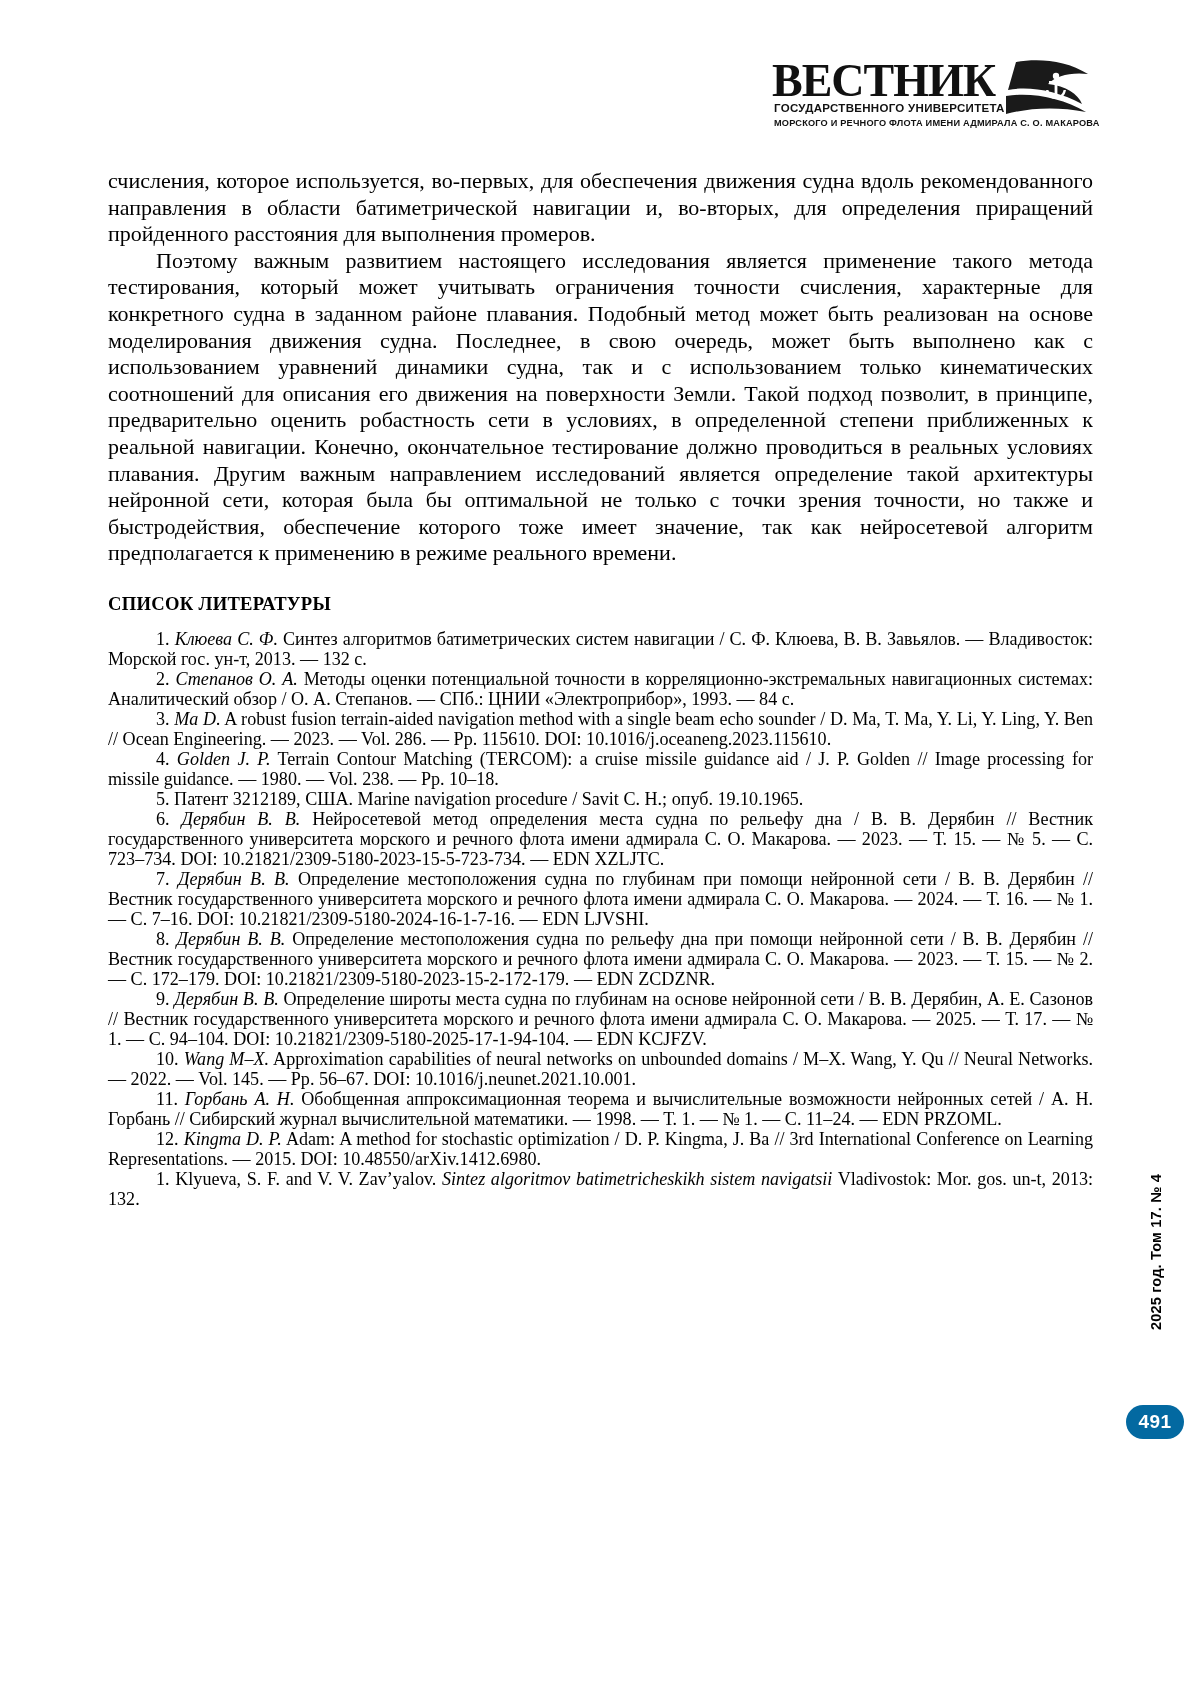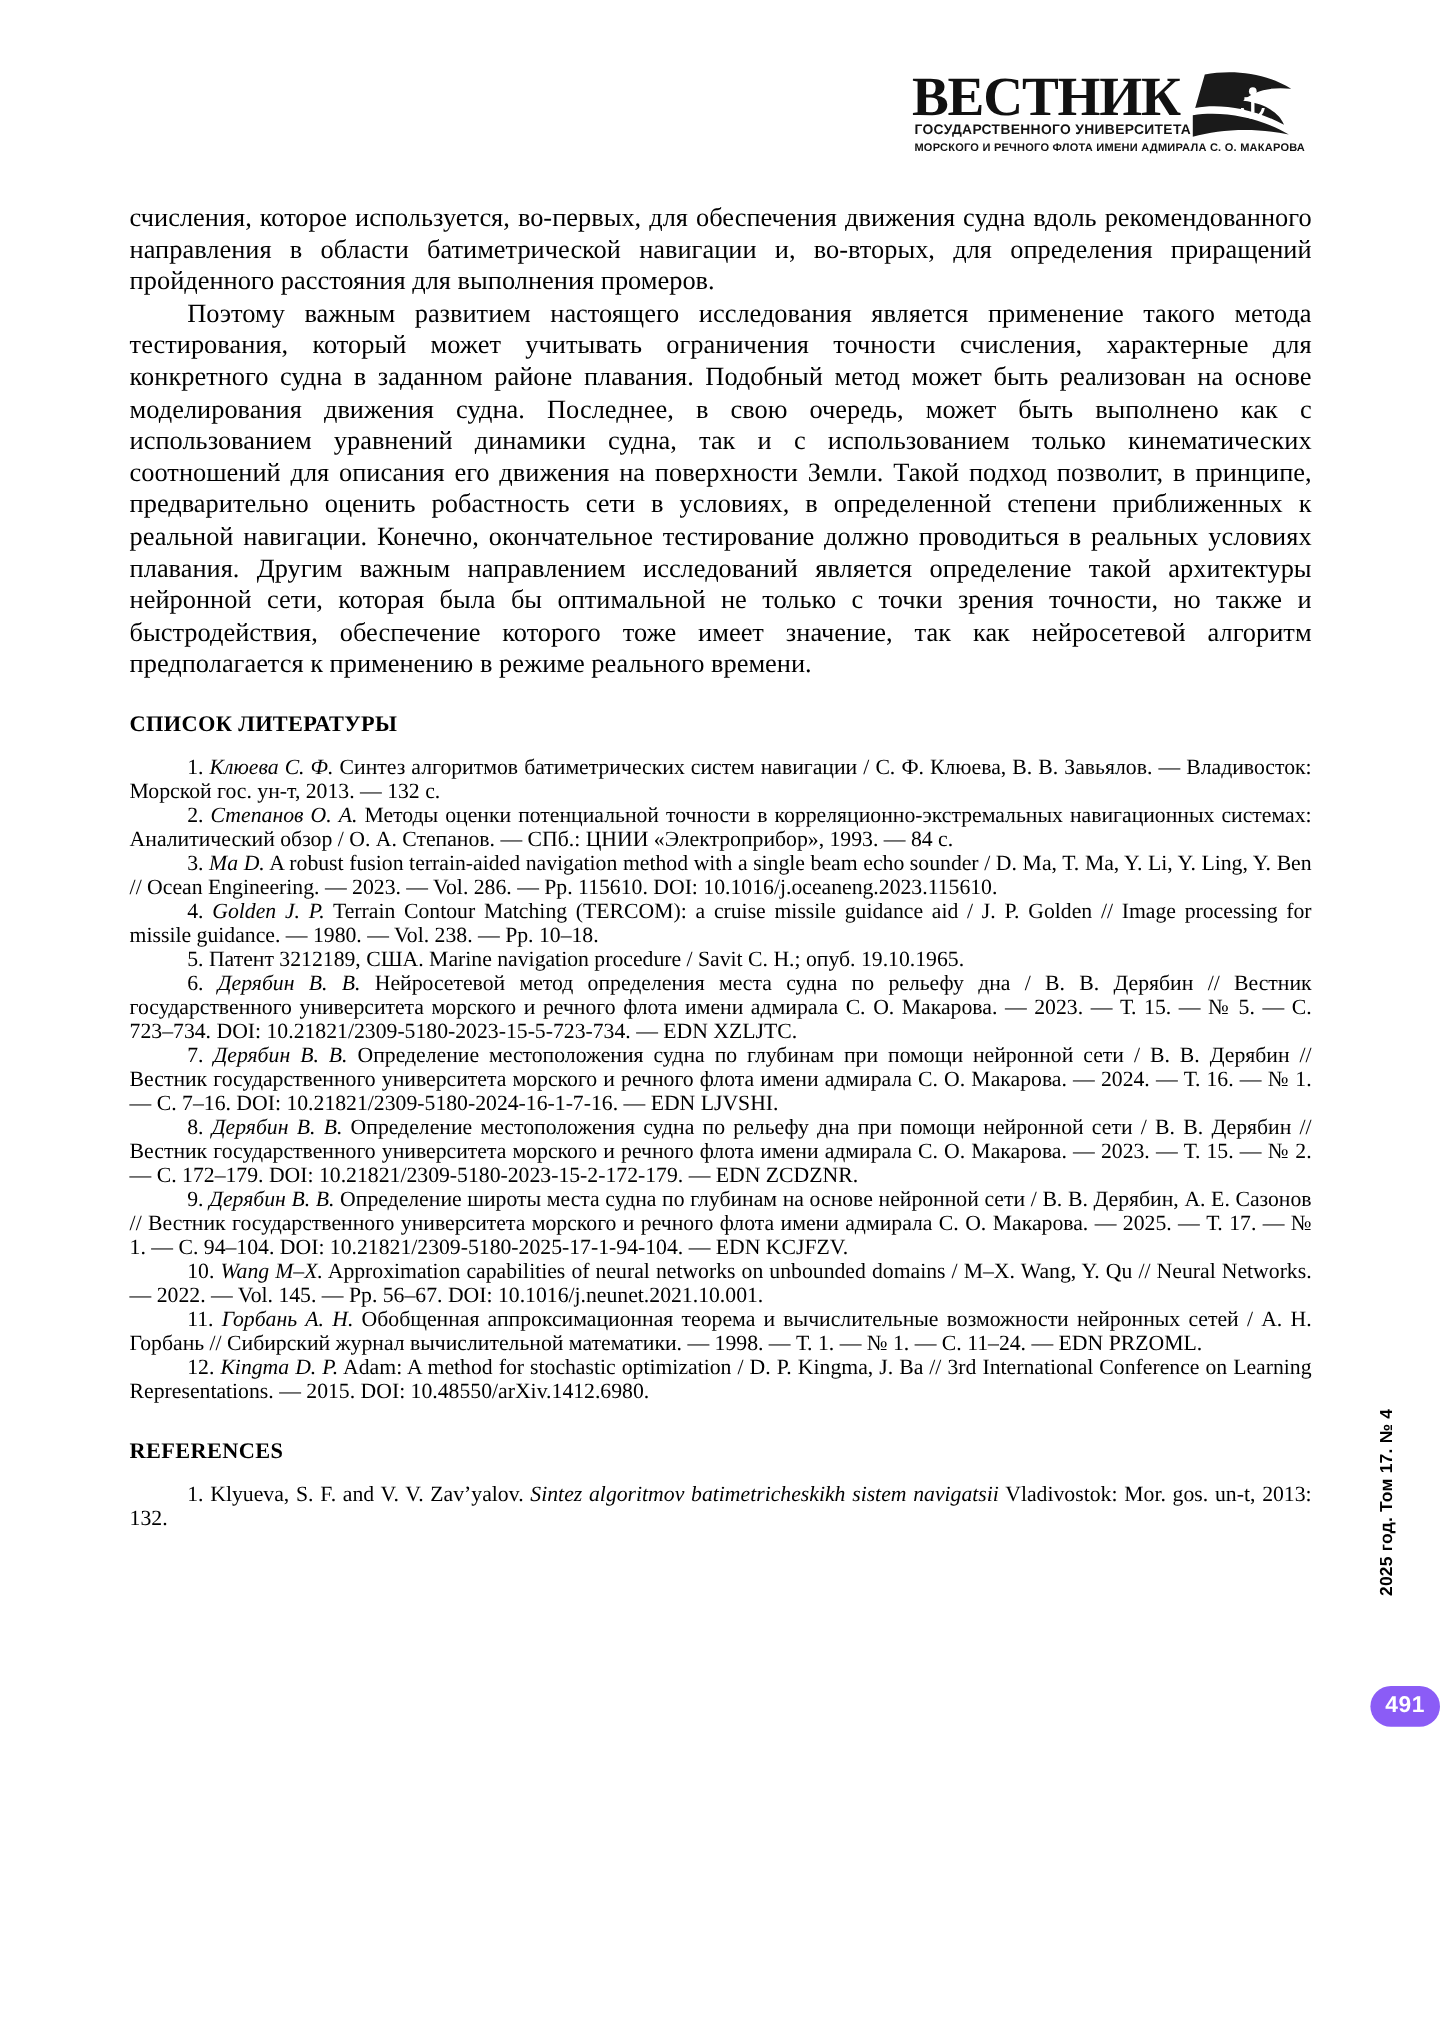--- a/index.html
+++ b/index.html
@@ -17,21 +17,21 @@
     position: absolute;
     left: 0; top: 0;
     width: 1200px;
     height: 1697px;
     background: #fff;
   }
 
   
   .masthead {
     position: absolute;
-    right: 112px;
+    right: 100px;
     top: 52px;
     width: 330px;
     height: 82px;
   }
   .masthead svg { display: block; }
 
   
   .content {
     position: absolute;
     left: 108px;
@@ -85,26 +85,26 @@
     font-weight: bold;
     font-size: 14.5px;
     letter-spacing: 0.2px;
     color: #000;
     white-space: nowrap;
     transform-origin: left top;
     transform: rotate(-90deg) translate(-200px, 0);
   }
   .pagenum {
     position: absolute;
-    right: 0;
+    right: 16px;
     top: 1405px;
     width: 58px;
     height: 34px;
     border-radius: 17px;
-    background: #8b5cf6;
+    background: #0369a1;
     color: #fff;
     font-family: "Liberation Sans", sans-serif;
     font-weight: bold;
     font-size: 19px;
     display: flex;
     align-items: center;
     justify-content: center;
     letter-spacing: 0.5px;
   }
 
@@ -157,21 +157,20 @@
       <li><span>5.</span> <span>Патент 3212189, США. Marine navigation procedure / Savit C. H.; опуб. 19.10.1965.</span></li>
       <li><span>6.</span> <span class="it">Дерябин В. В.</span><span> Нейросетевой метод определения места судна по рельефу дна / В. В. Дерябин // Вестник государственного университета морского и речного флота имени адмирала С. О. Макарова. — 2023. — Т. 15. — № 5. — С. 723–734. DOI: 10.21821/2309-5180-2023-15-5-723-734. — EDN XZLJTC.</span></li>
       <li><span>7.</span> <span class="it">Дерябин В. В.</span><span> Определение местоположения судна по глубинам при помощи нейронной сети / В. В. Дерябин // Вестник государственного университета морского и речного флота имени адмирала С. О. Макарова. — 2024. — Т. 16. — № 1. — С. 7–16. DOI: 10.21821/2309-5180-2024-16-1-7-16. — EDN LJVSHI.</span></li>
       <li><span>8.</span> <span class="it">Дерябин В. В.</span><span> Определение местоположения судна по рельефу дна при помощи нейронной сети / В. В. Дерябин // Вестник государственного университета морского и речного флота имени адмирала С. О. Макарова. — 2023. — Т. 15. — № 2. — С. 172–179. DOI: 10.21821/2309-5180-2023-15-2-172-179. — EDN ZCDZNR.</span></li>
       <li><span>9.</span> <span class="it">Дерябин В. В.</span><span> Определение широты места судна по глубинам на основе нейронной сети / В. В. Дерябин, А. Е. Сазонов // Вестник государственного университета морского и речного флота имени адмирала С. О. Макарова. — 2025. — Т. 17. — № 1. — С. 94–104. DOI: 10.21821/2309-5180-2025-17-1-94-104. — EDN KCJFZV.</span></li>
       <li><span>10.</span> <span class="it">Wang M–X.</span><span> Approximation capabilities of neural networks on unbounded domains / M–X. Wang, Y. Qu // Neural Networks. — 2022. — Vol. 145. — Pp. 56–67. DOI: 10.1016/j.neunet.2021.10.001.</span></li>
       <li><span>11.</span> <span class="it">Горбань А. Н.</span><span> Обобщенная аппроксимационная теорема и вычислительные возможности нейронных сетей / А. Н. Горбань // Сибирский журнал вычислительной математики. — 1998. — Т. 1. — № 1. — С. 11–24. — EDN PRZOML.</span></li>
       <li><span>12.</span> <span class="it">Kingma D. P.</span><span> Adam: A method for stochastic optimization / D. P. Kingma, J. Ba // 3rd International Conference on Learning Representations. — 2015. DOI: 10.48550/arXiv.1412.6980.</span></li>
     </ol>
 
-    <h2 class="section-title refs">REFERENCES</h2>
 
     <ol class="reflist">
       <li><span>1.</span> <span>Klyueva, S. F. and V. V. Zav’yalov. </span><span class="it">Sintez algoritmov batimetricheskikh sistem navigatsii</span><span> Vladivostok: Mor. gos. un-t, 2013: 132.</span></li>
     </ol>
 
   </div>
 
   <div class="runhead">2025 год. Том 17. № 4</div>
   <div class="pagenum">491</div>
 

